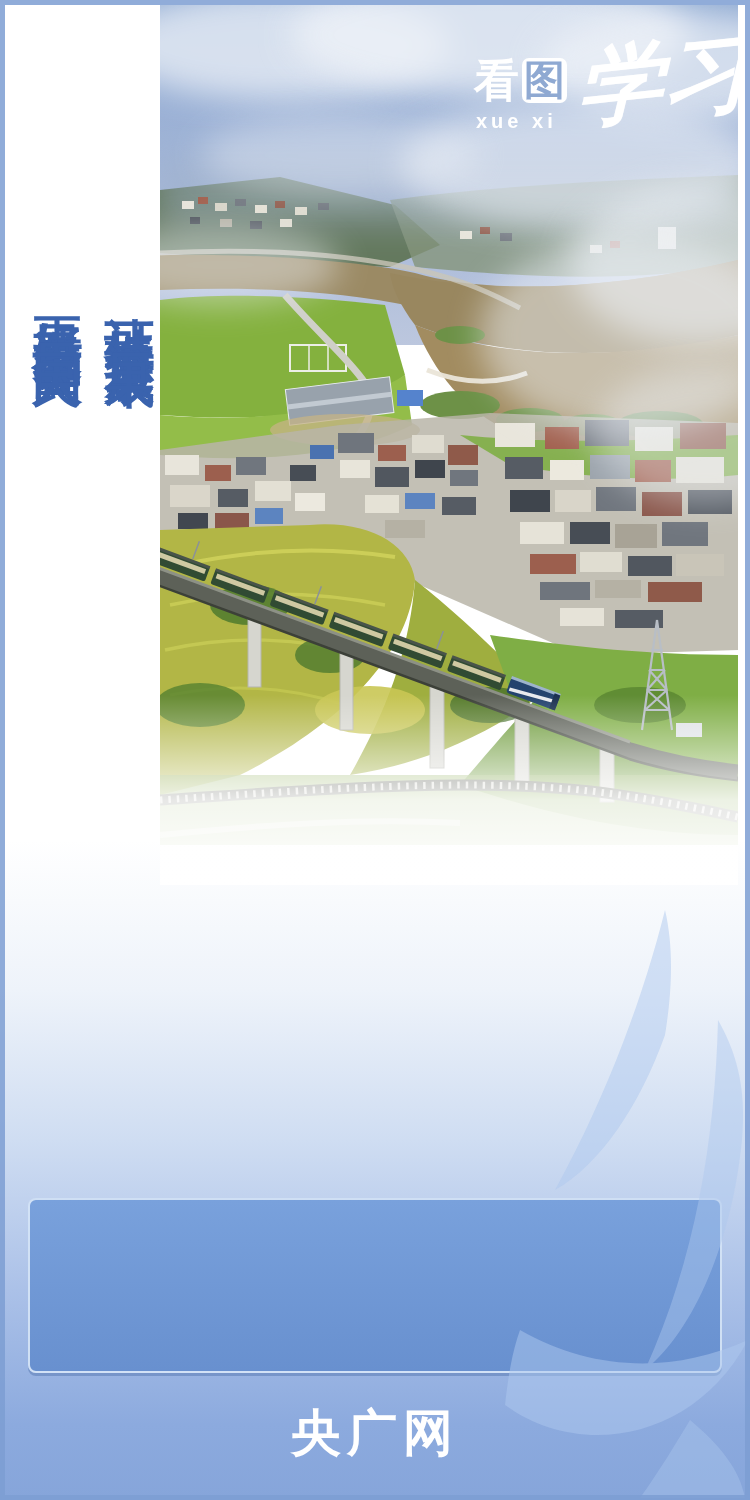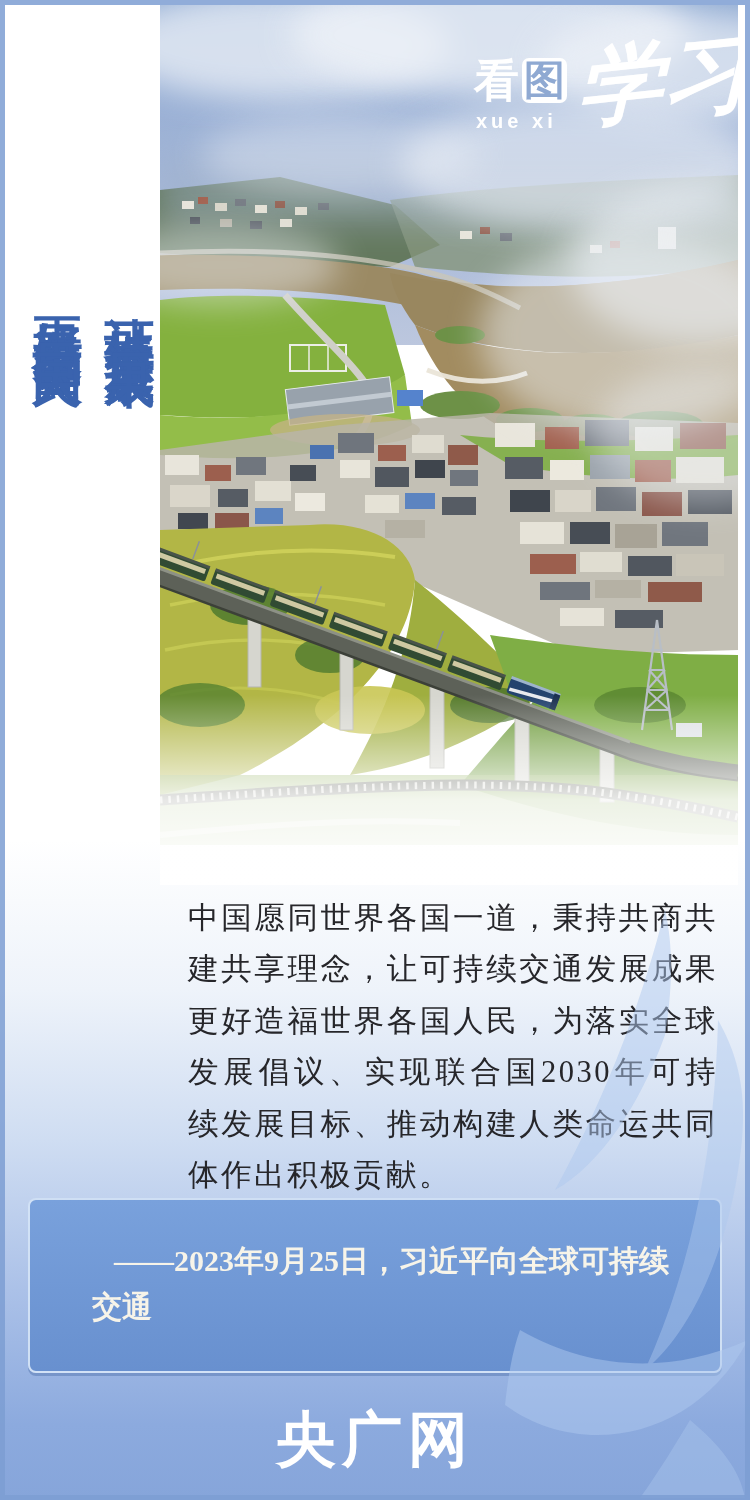--- a/index.html
+++ b/index.html
@@ -48,21 +48,21 @@
   }
   .quote-text{
     margin:0;padding:38px 34px 0 62px;
     font-family:"Liberation Serif","DejaVu Serif",serif;font-weight:700;
     font-size:30px;line-height:46px;color:var(--quote_text,#f7f4e9);
   }
   .quote-line1{text-indent:22px;}
   
   .footer-logo{
     position:absolute;left:0;right:0;top:1400px;text-align:center;z-index:3;
-    font-size:60px;font-weight:900;letter-spacing:6px;color:#ffffff;
+    font-size:50px;font-weight:900;letter-spacing:6px;color:#ffffff;
   }
 </style>
 </head>
 <body>
 
 <div class="poster">
 
   <div class="photo-wrap">
     <svg width="578" height="880" viewBox="0 0 578 880" xmlns="http://www.w3.org/2000/svg">
       <defs>
@@ -293,25 +293,23 @@
       <span class="logo-script">学习</span>
     </div>
     <span class="logo-sub">xue xi</span>
   </div>
 
   <div class="headline">
     <div>让可持续交通发展成果</div>
     <div>更好造福世界各国人民</div>
   </div>
 
-  <p class="body-text">中国愿同世界各国一道，秉持共商共建共享理念，让可持续交通发展成果更好造福世界各国人民，为落实全球发展倡议、实现联合国2030年可持续发展目标、推动构建人类命运共同体作出积极贡献。</p>
 
   <div class="quote-box">
     <p class="quote-text">
-      <span class="quote-line1" style="display:block">——2023年9月25日，习近平向全球可持续交通</span>
     </p>
   </div>
 
   <svg class="watermark" width="290" height="600" viewBox="0 0 290 600">
     <g fill="var(--wm,#aec8ee)" opacity=".5">
       <path d="M205,10 C185,90 150,190 95,290 C140,265 180,205 205,135 C213,85 213,45 205,10 Z"></path>
       <path d="M258,120 C255,240 235,360 185,470 C235,430 272,340 282,240 C287,185 275,150 258,120 Z" opacity=".9"></path>
       <path d="M60,430 C130,470 210,475 288,440 C235,540 120,560 45,505 C48,478 52,452 60,430 Z"></path>
       <path d="M230,520 C260,545 280,570 285,598 L180,598 C200,570 215,545 230,520 Z" opacity=".8"></path>
     </g>

